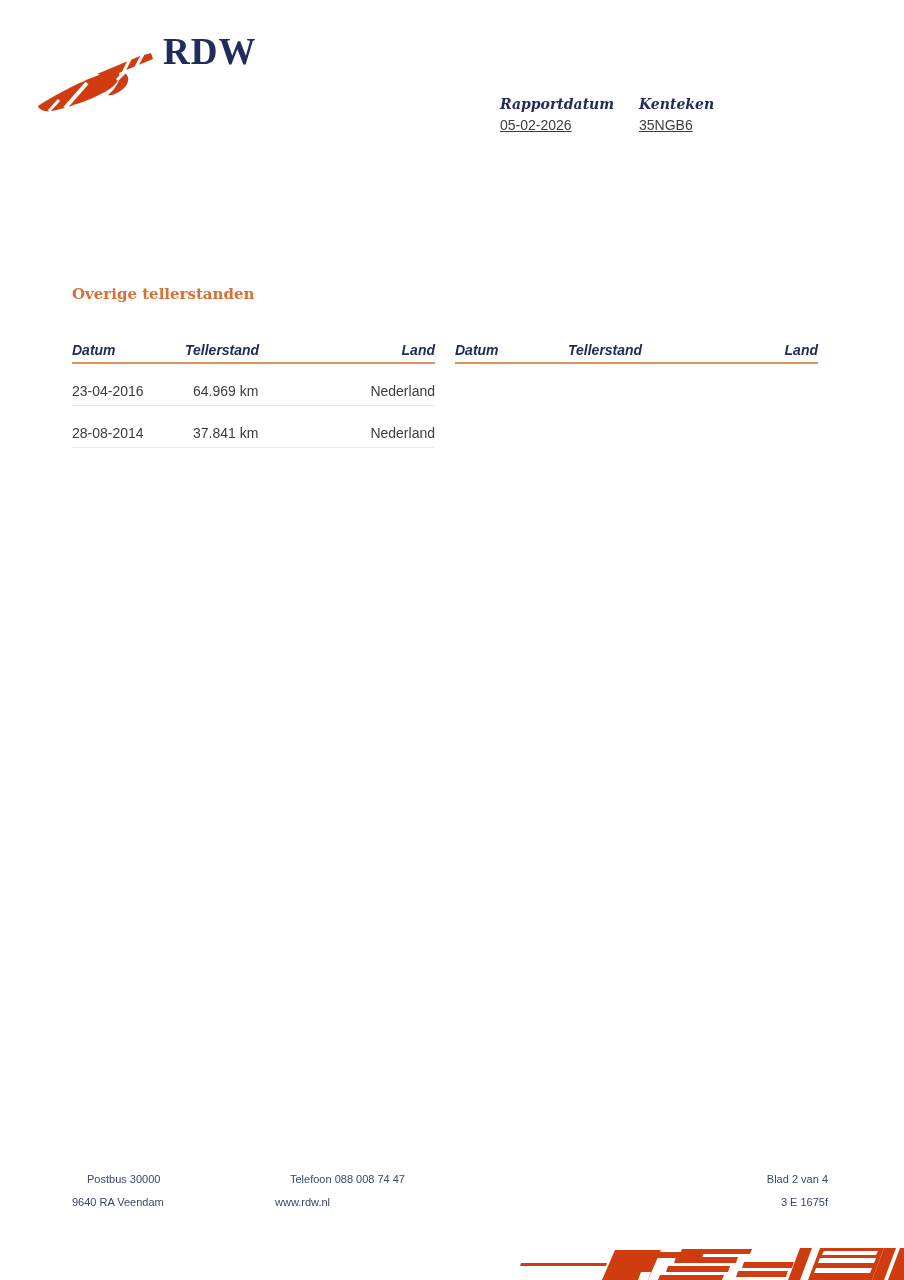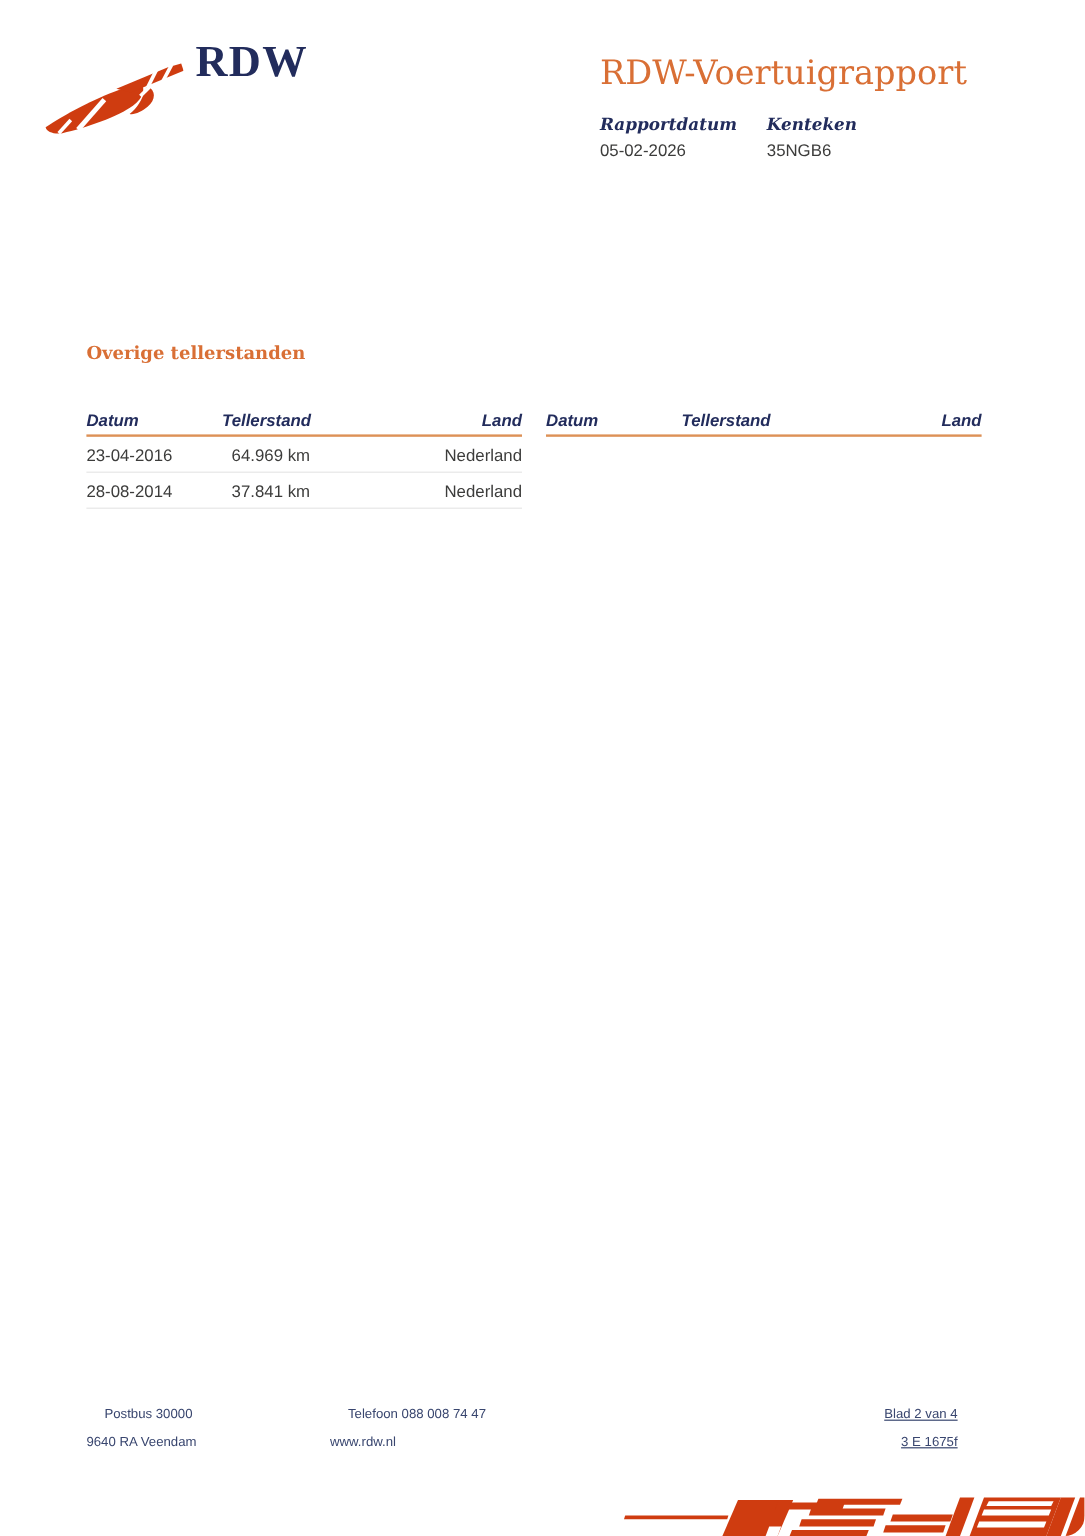--- a/index.html
+++ b/index.html
@@ -13,21 +13,20 @@
   }
   * { margin: 0; padding: 0; box-sizing: border-box; }
   html, body { background: #ffffff; }
   body { font-family: "Liberation Sans", sans-serif; }
   .page {
     position: relative;
     width: 904px;
     height: 1280px;
     background: #ffffff;
     overflow: hidden;
-    border-radius: 17px;
   }
   
   .flame-svg { position: absolute; left: 35px; top: 52px; }
   .logo-text {
     position: absolute; left: 163px; top: 30px;
     font-family: "Liberation Serif", serif;
     font-weight: 700;
     font-size: 37px;
     color: var(--navy);
     letter-spacing: 1px;
@@ -44,21 +43,21 @@
   .meta-date { left: 500px; }
   .meta-plate { left: 639px; }
   .meta-label {
     font-family: "DejaVu Serif", serif;
     font-weight: 700;
     font-size: 14px;
     color: var(--navy);
     margin-bottom: 5px;
     font-style: italic;
   }
-  .meta-value { font-size: 14px; color: var(--text_gray); }
+  .meta-value { font-size: 14px; color: var(--text_gray); text-decoration: underline; }
 
   
   .section-title {
     position: absolute; left: 72px; top: 285px;
     font-family: "DejaVu Serif", serif;
     font-weight: 700;
     font-size: 15px;
     color: var(--brand_orange);
   }
 
@@ -77,30 +76,30 @@
     border-bottom: 2px solid var(--rule_orange);
     padding-bottom: 4px;
     font-style: italic;
   }
   .th {
     font-size: 14px; font-weight: 700; color: var(--navy);
   }
   .th-land, .td-land { text-align: right; }
   .trow {
     border-bottom: 1px solid var(--divider_gray);
-    padding: 7px 0 6px 0;
+    padding: 19px 0 6px 0;
   }
   .td { font-size: 14px; color: var(--text_gray); }
   .td-teller { padding-left: 8px; }
 
   
   .footer-line { position: absolute; font-size: 11px; color: var(--footer_navy); white-space: nowrap; }
   .f-col1 { left: 72px; }
   .f-col2 { left: 275px; }
-  .f-col3 { right: 106px; text-align: left; text-decoration: underline; }
+  .f-col3 { right: 76px; text-align: left; }
   .f-row1 { top: 1173px; margin-left: 15px; }
   .f-row2 { top: 1196px; }
 
   
   .deco-svg { position: absolute; right: 0; bottom: 0; }
 </style>
 </head>
 <body>
 
 <div class="page">
@@ -110,21 +109,20 @@
     <path d="M62 22 L105 4 L116 1 L118 7 L74 25 Z" fill="#cf3c10"></path>
     <path d="M88 20 C95 23 95 31 88 37 C83 41 77 44 73 43 C79 38 84 31 85 24 Z" fill="#cf3c10"></path>
     <line x1="30" y1="56" x2="52" y2="31" stroke="#ffffff" stroke-width="4"></line>
     <line x1="14" y1="59" x2="24" y2="48" stroke="#ffffff" stroke-width="3"></line>
     <line x1="88" y1="21" x2="96" y2="5" stroke="#ffffff" stroke-width="3"></line>
     <line x1="100" y1="17" x2="108" y2="2" stroke="#ffffff" stroke-width="3"></line>
     <line x1="82" y1="28" x2="90" y2="20" stroke="#ffffff" stroke-width="3"></line>
   </svg>
   <div class="logo-text">RDW</div>
 
-  <h1 class="report-title">RDW-Voertuigrapport</h1>
 
   <div class="meta-block meta-date">
     <div class="meta-label">Rapportdatum</div>
     <div class="meta-value">05-02-2026</div>
   </div>
   <div class="meta-block meta-plate">
     <div class="meta-label">Kenteken</div>
     <div class="meta-value">35NGB6</div>
   </div>
 

